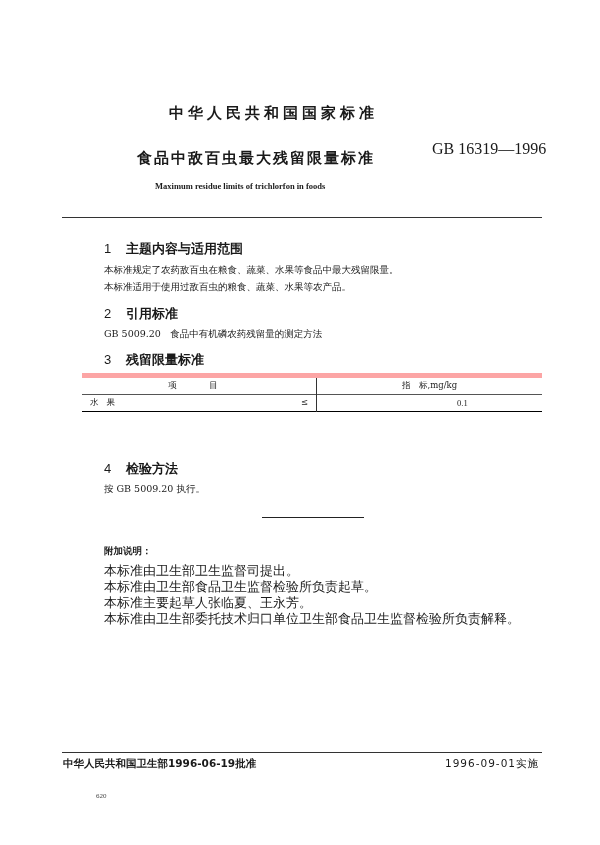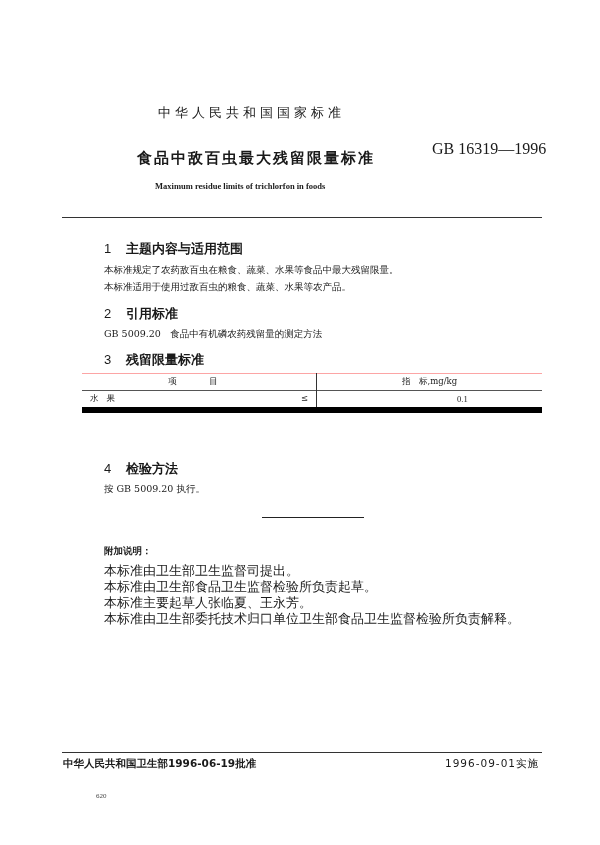--- a/index.html
+++ b/index.html
@@ -10,22 +10,22 @@
     body {
       width: 600px;
       height: 845px;
       position: relative;
       overflow: hidden;
       font-family: "DejaVu Sans", sans-serif;
       color: #1a1a1a;
     }
     .abs { position: absolute; }
     .nat-title {
-      left: 158px; top: 104px;
-      font-size: 13px; font-weight: normal;
+      left: 169px; top: 104px;
+      font-size: 15px; font-weight: bold;
       letter-spacing: 4px;
       white-space: nowrap;
     }
     .gb-code {
       left: 432px; top: 140px;
       font-size: 16px;
       white-space: nowrap;
       font-family: Liberation Serif, serif;
     }
     .doc-title {
@@ -65,25 +65,25 @@
       width: 460px;
       border-collapse: collapse;
       font-size: 8.5px;
       font-family: "DejaVu Serif", serif;
     }
     table.limits th, table.limits td {
       padding: 0; height: 16px;
       font-weight: normal;
     }
     table.limits thead tr {
-      border-top: 1px solid #fca5a5;
+      border-top: 5px solid #fca5a5;
       border-bottom: 1px solid #555;
     }
     table.limits tbody tr:last-child {
-      border-bottom: 6px solid #000000;
+      border-bottom: 1px solid #000000;
     }
     table.limits .c1 {
       width: 226px;
       border-right: 1px solid #333;
     }
     table.limits th.c1 { text-align: center; letter-spacing: 12px; }
     table.limits th.c2 { text-align: left; padding-left: 85px; }
     table.limits td.c1 { position: relative; padding-left: 8px; letter-spacing: 8px; }
     table.limits td.c1 .le {
       position: absolute; right: 8px; top: 2px; letter-spacing: 0;

